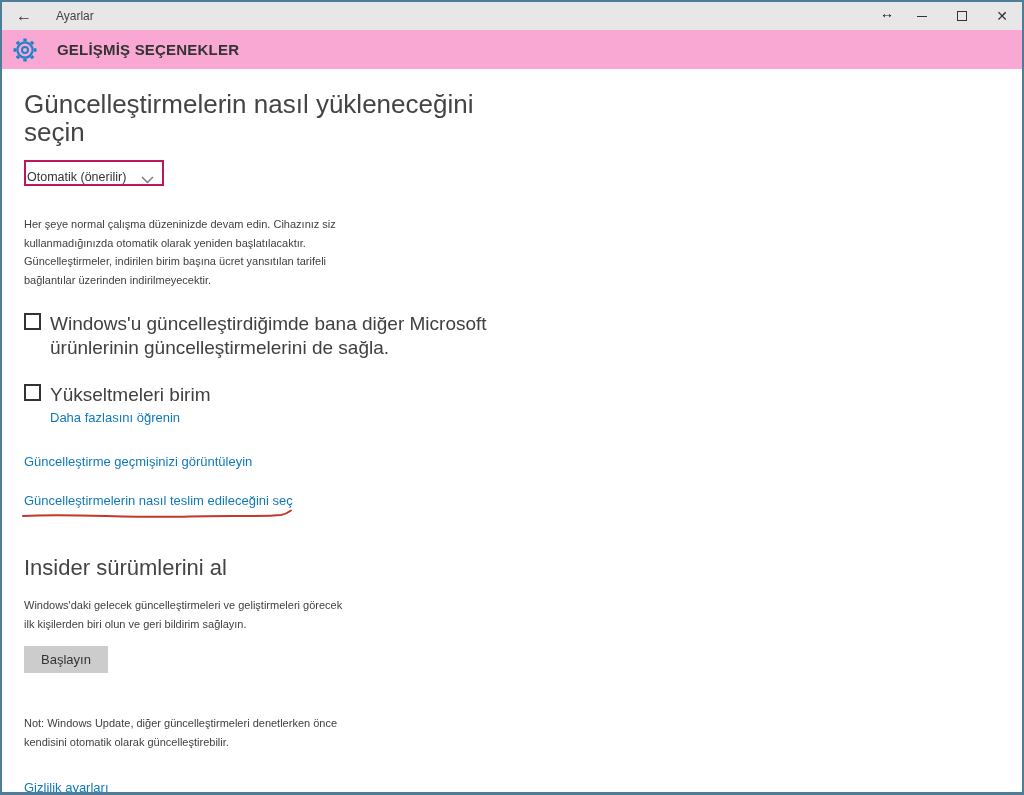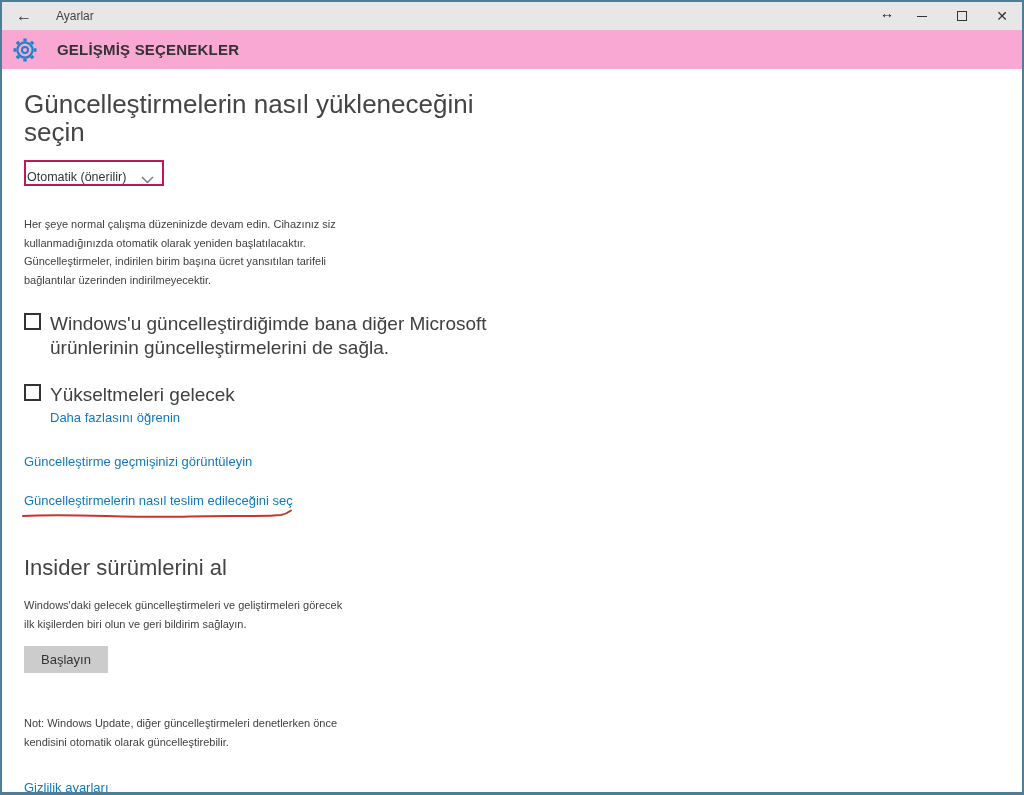--- a/index.html
+++ b/index.html
@@ -148,21 +148,21 @@
 bağlantılar üzerinden indirilmeyecektir.</p>
 
     <div class="check-row">
       <span class="checkbox"></span>
       <span class="check-label">Windows'u güncelleştirdiğimde bana diğer Microsoft
 ürünlerinin güncelleştirmelerini de sağla.</span>
     </div>
 
     <div class="check-row">
       <span class="checkbox"></span>
-      <span class="check-label">Yükseltmeleri gelecek</span>
+      <span class="check-label">Yükseltmeleri birim</span>
     </div>
     <a class="link learn-more">Daha fazlasını öğrenin</a>
 
     <div class="link-block">
       <a class="link">Güncelleştirme geçmişinizi görüntüleyin</a>
     </div>
 
     <div class="link-block2">
       <a class="link">Güncelleştirmelerin nasıl teslim edileceğini seç</a>
       <svg class="red-underline" width="272" height="12" viewBox="0 0 272 12">

